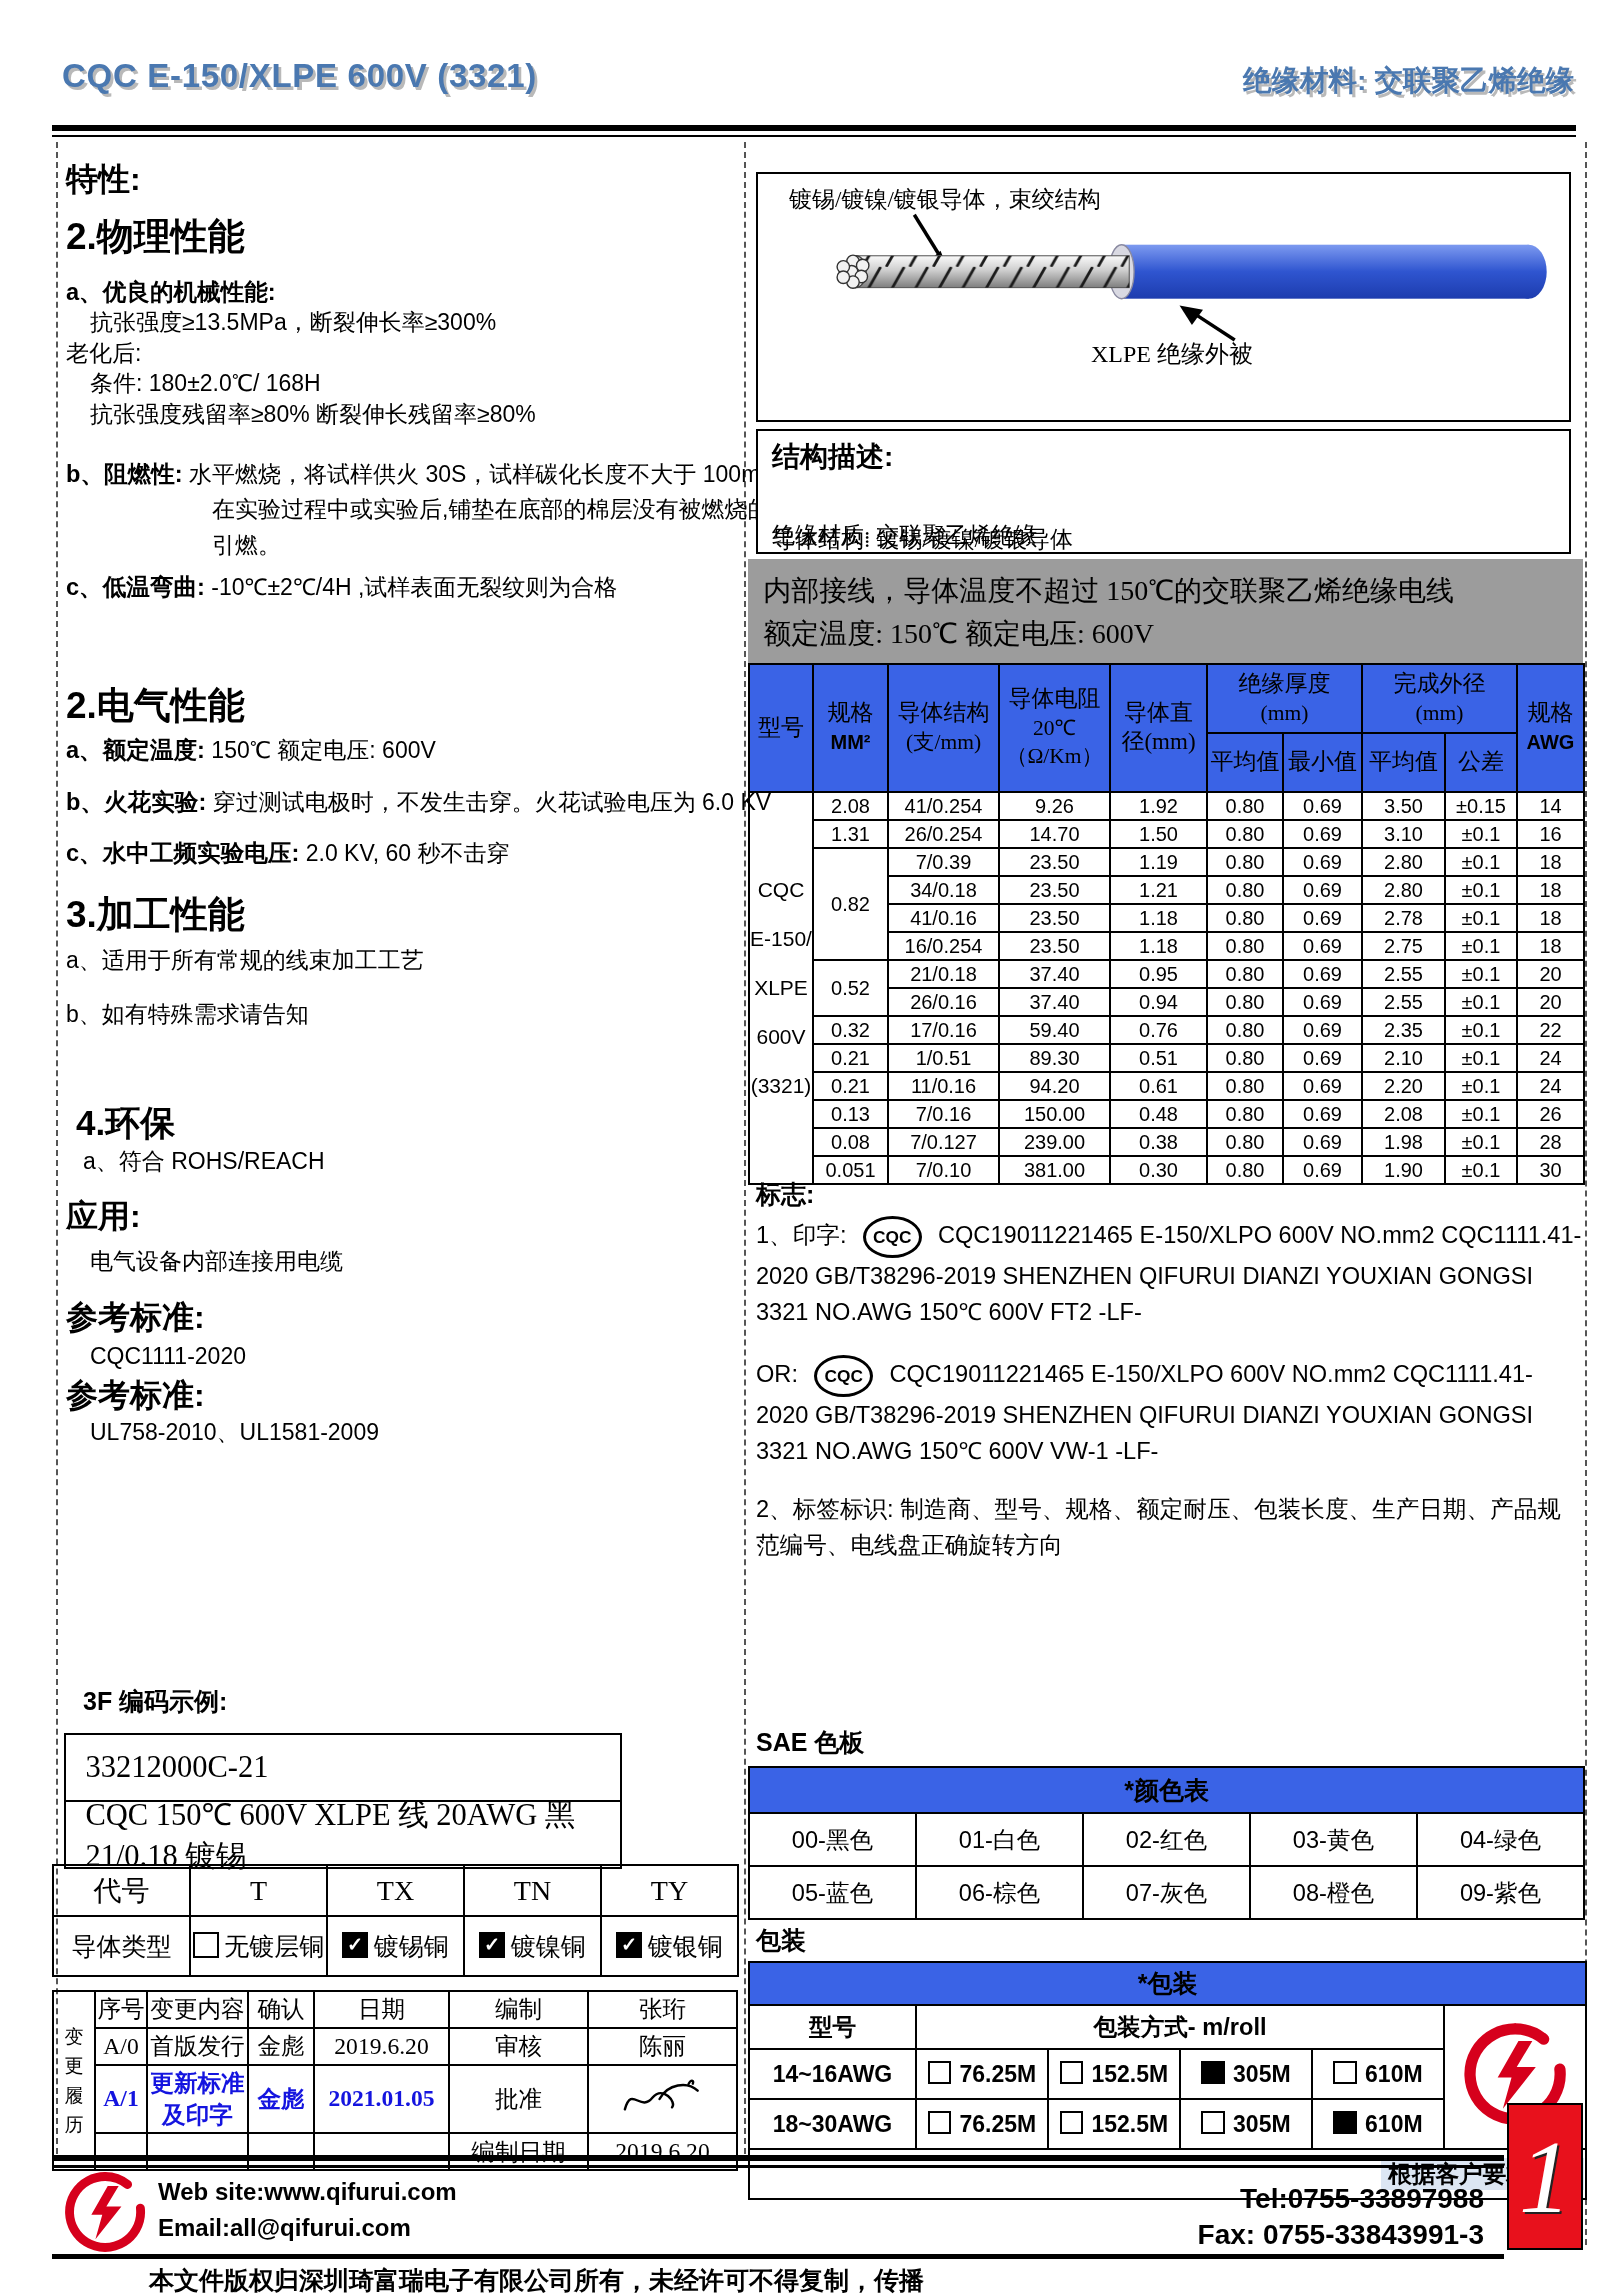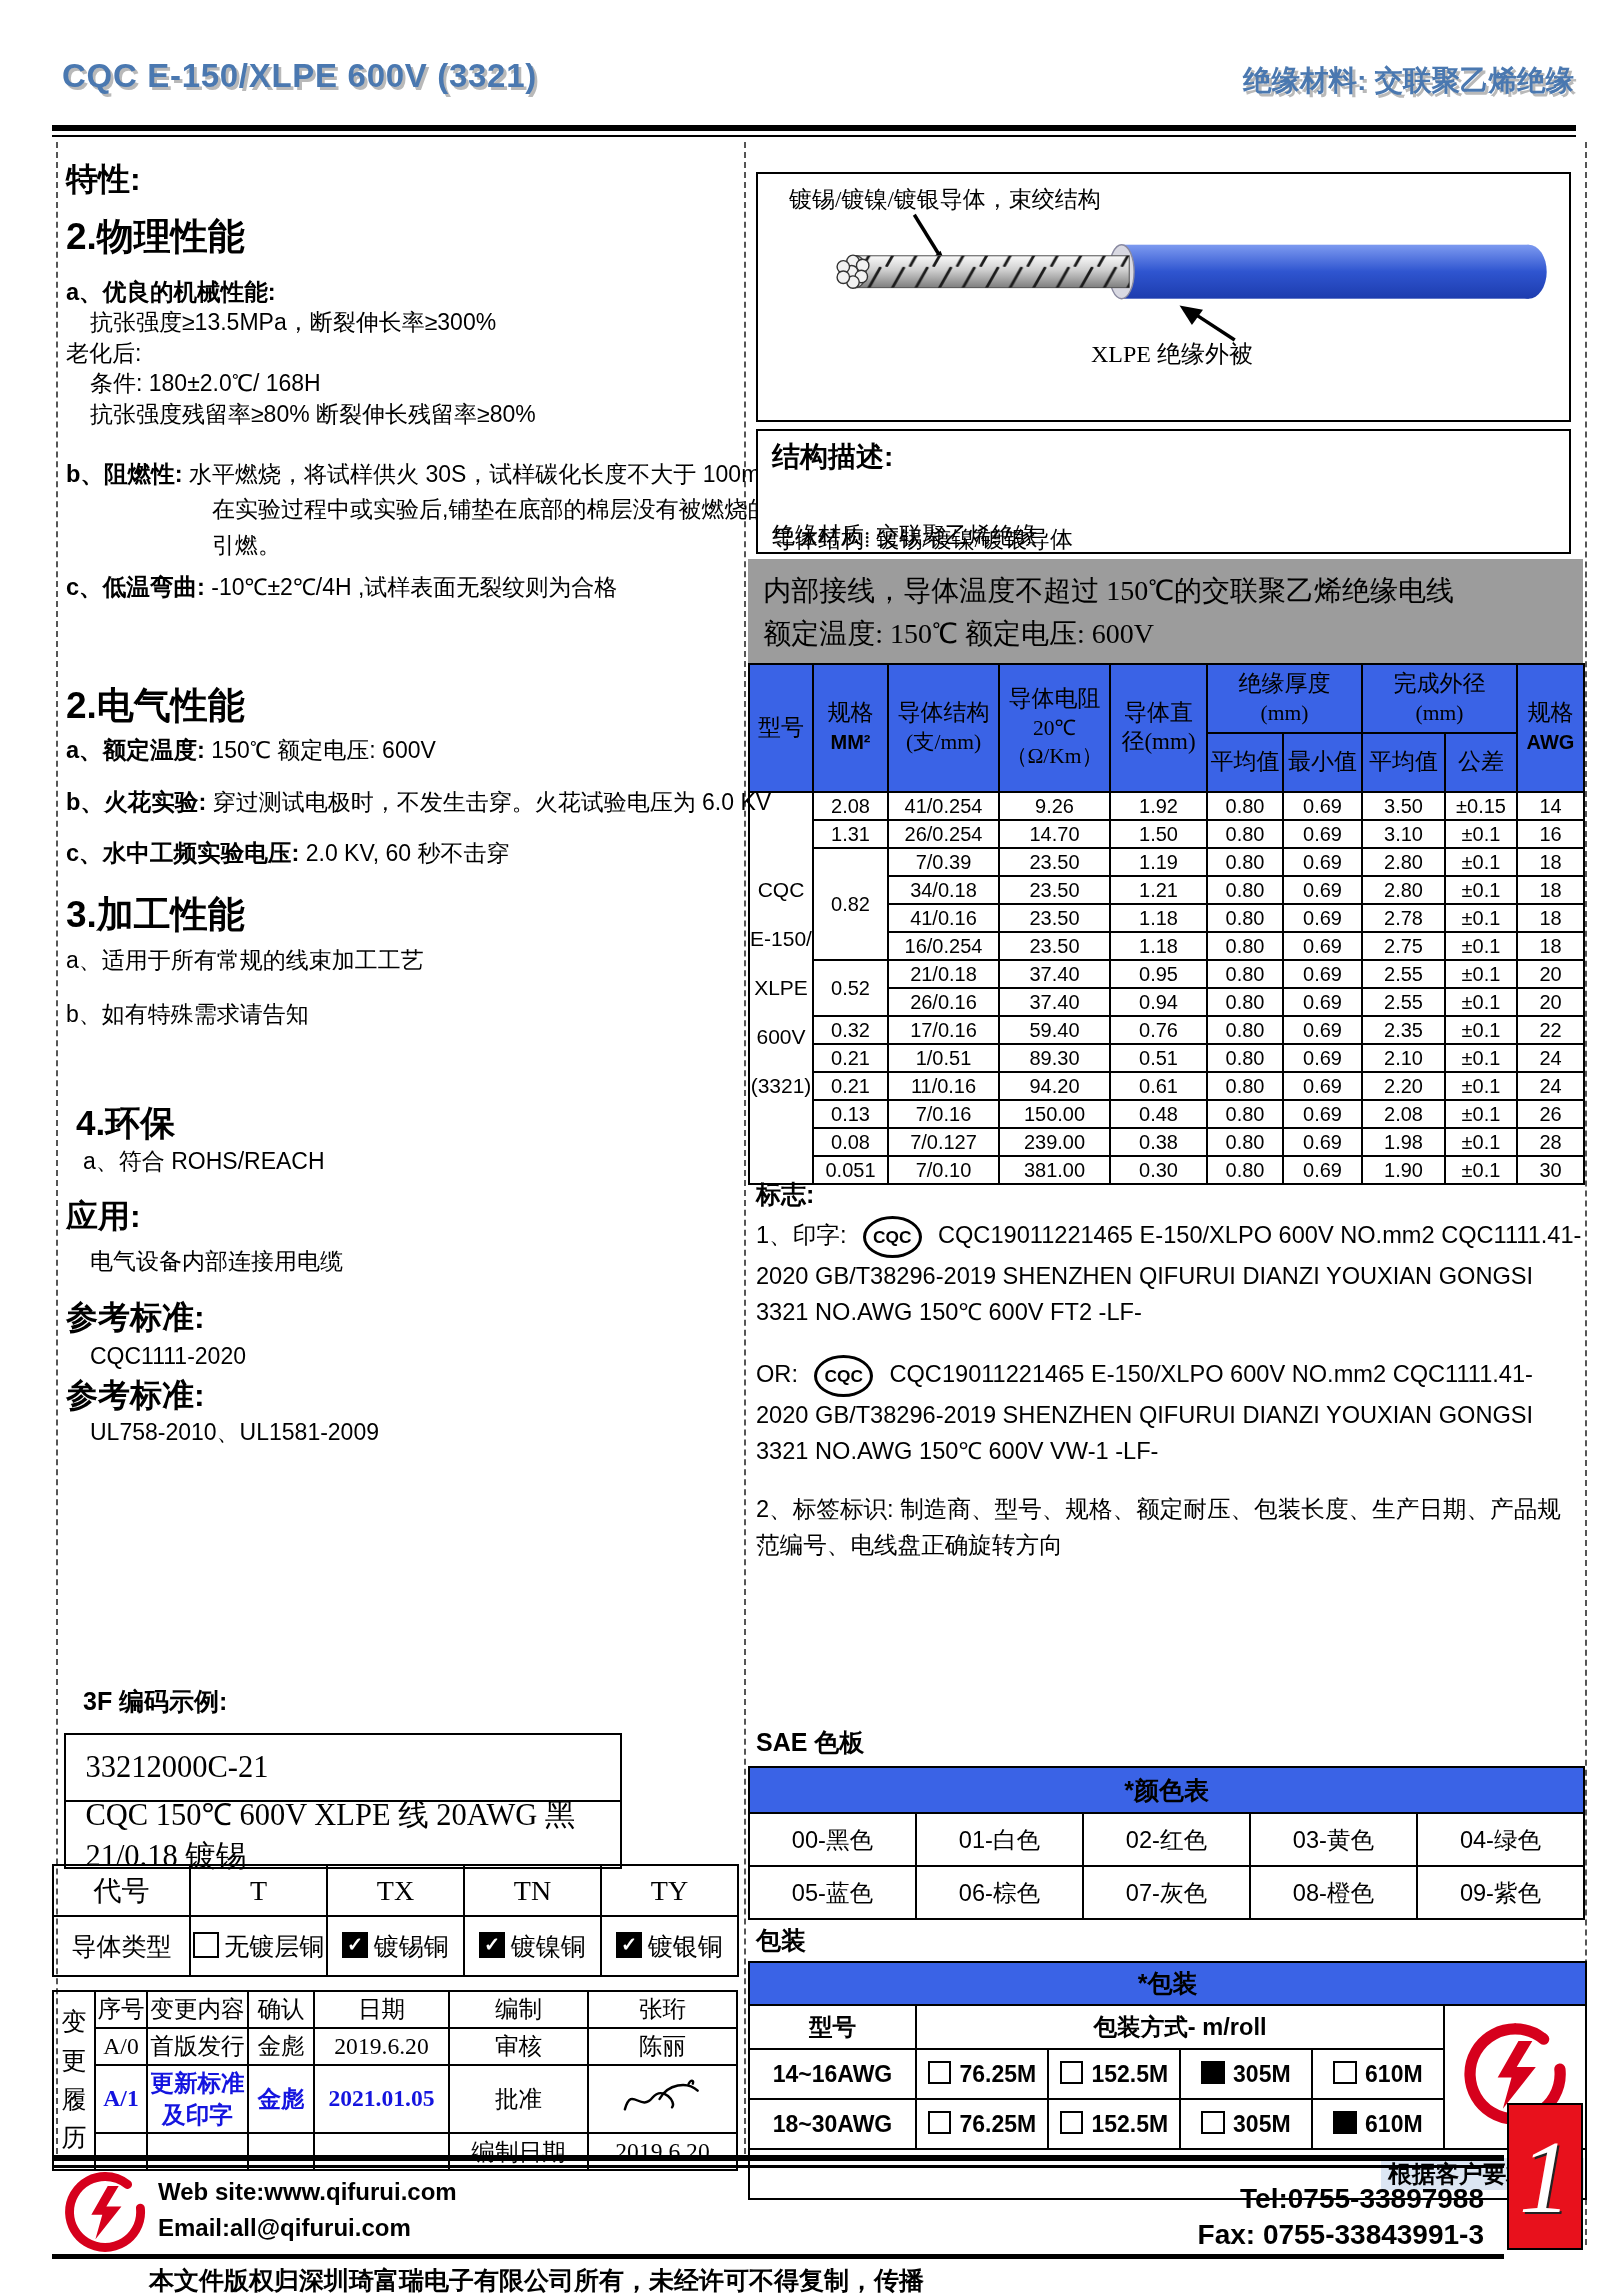--- a/index.html
+++ b/index.html
@@ -65,21 +65,21 @@
   .code-row{height:65px;display:flex;align-items:center;padding-left:19.4px;font-family:"Liberation Serif",serif;font-size:30.5px;}
   .code-row + .code-row{border-top:2.1px solid #000;}
   .ct-table{table-layout:fixed;width:684px;text-align:center;font-family:"Liberation Serif",serif;}
   .ct-table td{border:2.1px solid #000;height:47px;font-size:28px;}
   .ct-table .ct-row2 td{height:56px;font-size:25px;}
   .ctcb{display:inline-block;width:22px;height:22px;border:2.8px solid #000;vertical-align:-3.5px;margin-right:5.6px;background:#fff;position:relative;}
   .ctcb.ck{background:#000;}
   .ctcb.ck::after{content:"✓";position:absolute;left:0;top:0;width:100%;color:#fff;font-weight:bold;font-size:19.4px;line-height:22px;text-align:center;}
   .rev-table{table-layout:fixed;width:684px;text-align:center;font-family:"Liberation Serif",serif;font-size:23.6px;}
   .rev-table td{border:2.1px solid #000;padding:1.4px;}
-  .rev-side{font-size:25px;line-height:1.55;}
+  .rev-side{font-size:19px;line-height:1.55;}
   .rev-hl{color:#1414DF;font-weight:bold;}
 
   
   .foot-txt{font-size:24px;font-weight:bold;}
   .page-badge{background:#E8111C;border:2.1px solid #000;color:#fff;display:flex;align-items:center;justify-content:center;font-family:"Liberation Serif",serif;font-style:italic;font-size:104px;text-shadow:2.1px 2.1px 0 #222;}
 </style>
 </head>
 <body>
 
 <div class="abs doc-title" style="left:62px;top:57px;">CQC E-150/XLPE 600V (3321)</div>

